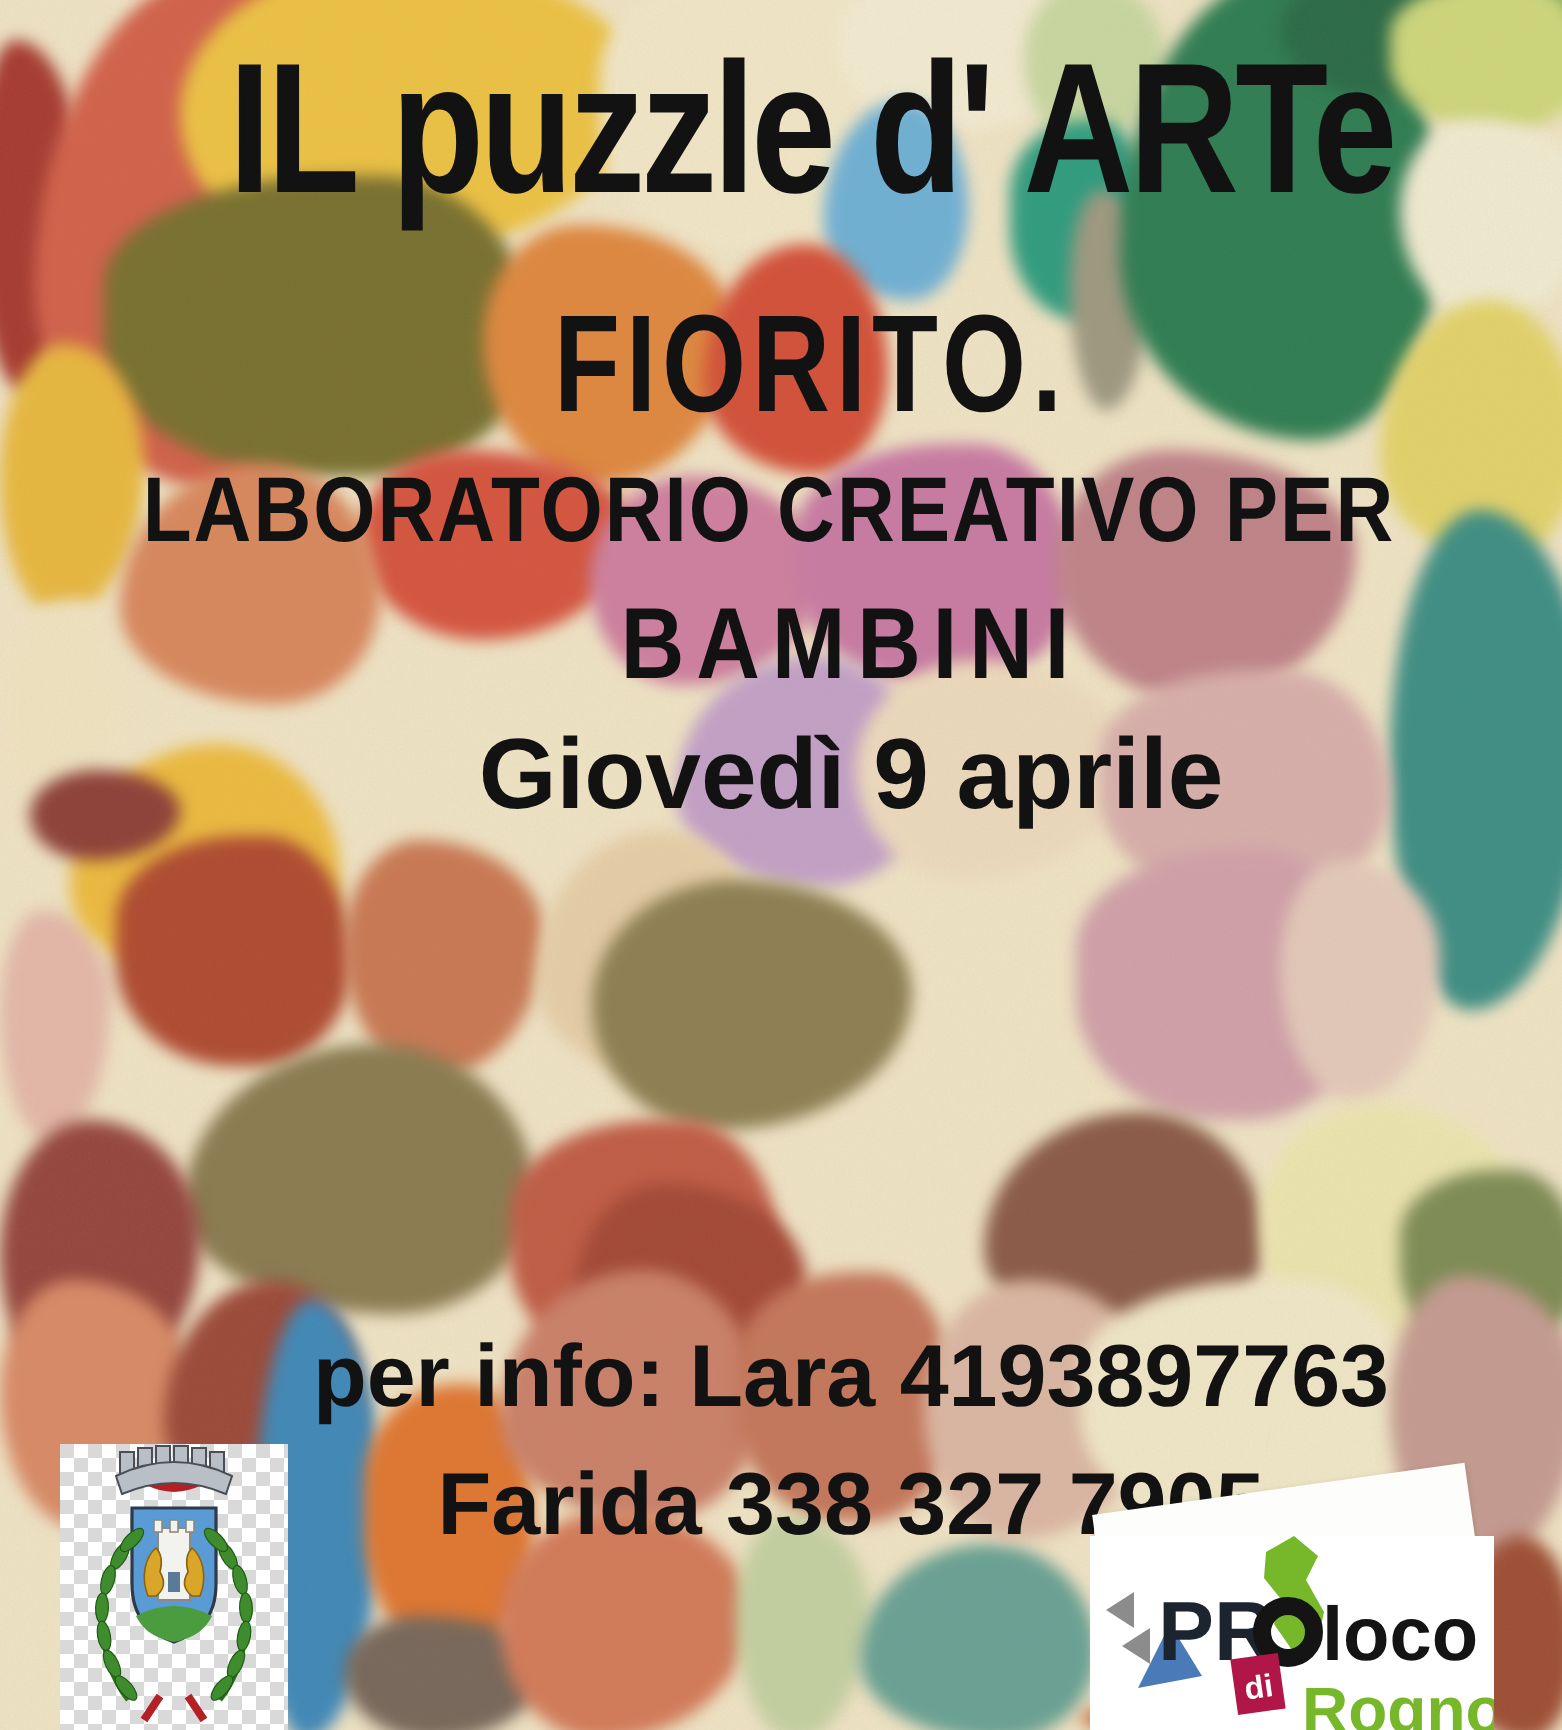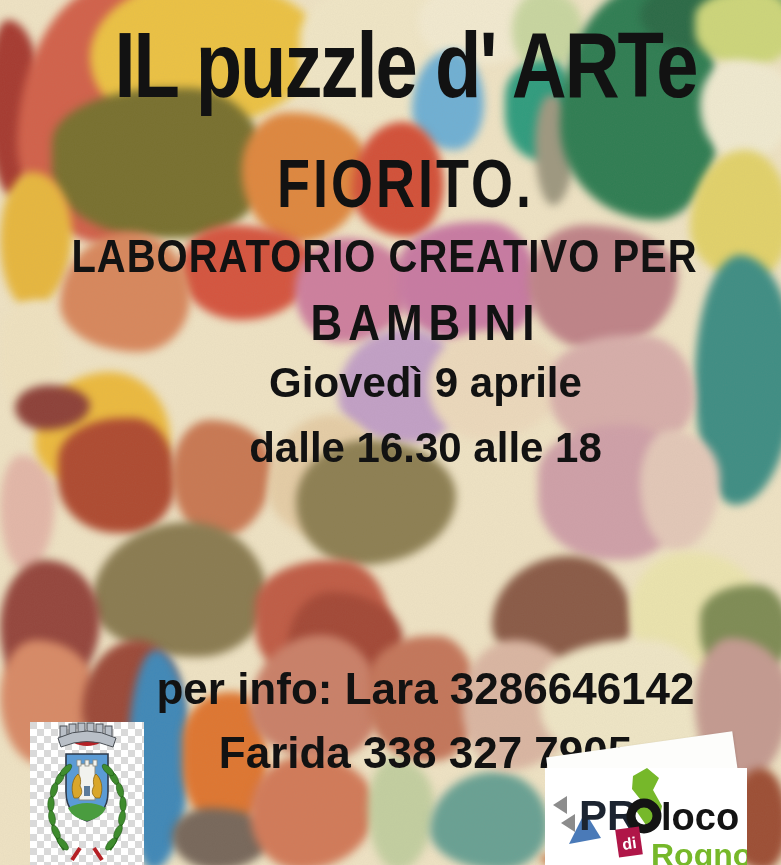--- a/index.html
+++ b/index.html
@@ -12,21 +12,21 @@
   .texture{position:absolute;inset:0;z-index:1;pointer-events:none;}
   .line{
     position:absolute;left:70px;right:0;text-align:center;z-index:2;
     font-weight:900;color:#121212;line-height:1.15;white-space:nowrap;
   }
   .title{left:30px;font-size:76px;letter-spacing:-2px;transform:scaleY(1.22);transform-origin:center top;}
   .grunge{transform:scaleY(1.28);transform-origin:center top;letter-spacing:3px;}
   .subtitle{left:30px;font-size:54px;}
   .lab1{left:-12px;font-size:40px;letter-spacing:1px;transform:scaleY(1.15);}
   .lab2{font-size:44px;letter-spacing:6px;transform:scaleY(1.15);}
-  .body46{font-size:42px;}
+  .body46{font-size:50px;}
   .body44{font-size:44px;}
   .body37{font-size:37px;}
   .crest{position:absolute;left:30px;top:722px;width:114px;height:143px;z-index:3;}
   .proloco{position:absolute;left:545px;top:768px;width:202px;height:97px;z-index:3;}
   .card-back{
     position:absolute;left:6px;top:-24px;width:188px;height:84px;background:#fdfdfb;
     transform:rotate(-8deg);box-shadow:0 1px 3px rgba(0,0,0,.15);
   }
   .card-front{position:absolute;left:0;top:0;}
 </style>
@@ -103,22 +103,21 @@
       <feColorMatrix in="n" type="matrix" values="0 0 0 0 0.35  0 0 0 0 0.30  0 0 0 0 0.25  0 0 0 0.09 0"></feColorMatrix>
     </filter>
     <rect width="781" height="865" filter="url(#grain)"></rect>
   </svg>
 
   <div class="line title" style="top:12px">IL puzzle d' ARTe</div>
   <div class="line grunge subtitle" style="top:143px">FIORITO.</div>
   <div class="line grunge lab1" style="top:229px">LABORATORIO CREATIVO PER</div>
   <div class="line grunge lab2" style="top:294px">BAMBINI</div>
   <div class="line body46" style="top:359px">Giovedì 9 aprile</div>
-  <div class="line body46" style="top:424px">dalle 16.30 alle 18</div>
-  <div class="line body44" style="top:664px">per info: Lara 3286646142</div>
+  <div class="line body44" style="top:664px">per info: Lara 4193897763</div>
   <div class="line body44" style="top:728px">Farida 338 327 7905</div>
 
   <svg class="crest" viewBox="0 0 114 143">
     <defs>
       <pattern id="chk" width="14" height="14" patternUnits="userSpaceOnUse">
         <rect width="14" height="14" fill="#ffffff"></rect>
         <rect width="7" height="7" fill="#d9d9d9"></rect>
         <rect x="7" y="7" width="7" height="7" fill="#d9d9d9"></rect>
       </pattern>
       <ellipse id="leaf" rx="7.5" ry="3.2" fill="#3f8c2e" stroke="#1e5c14" stroke-width="0.6"></ellipse>

